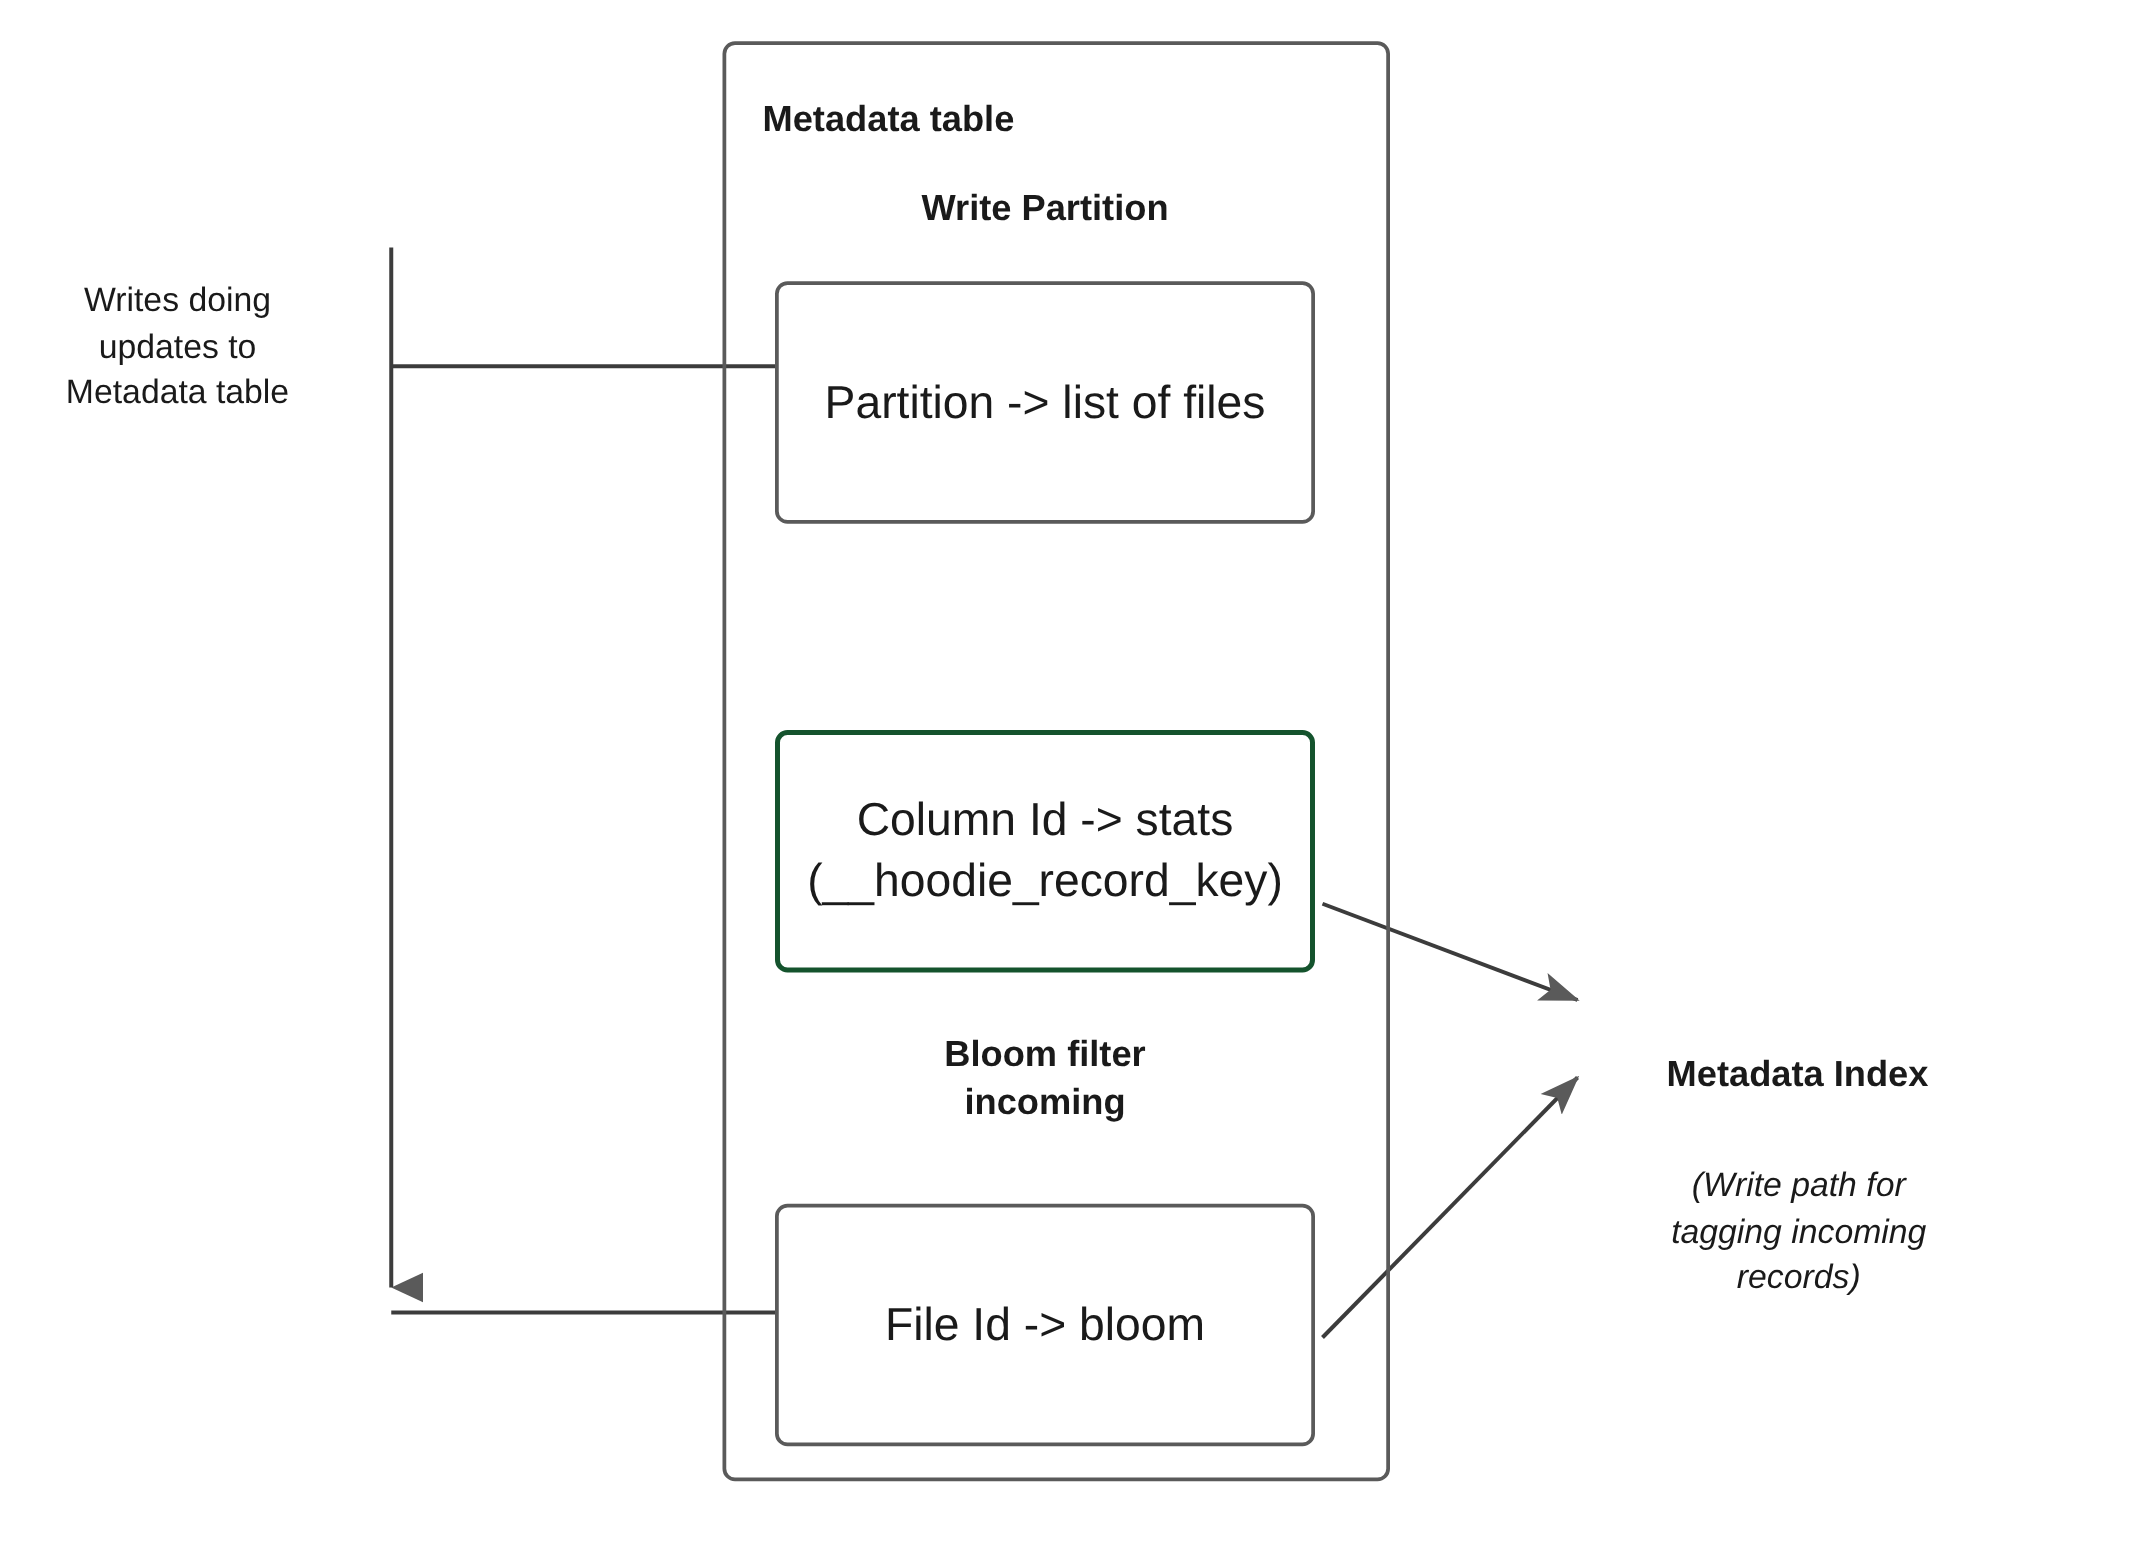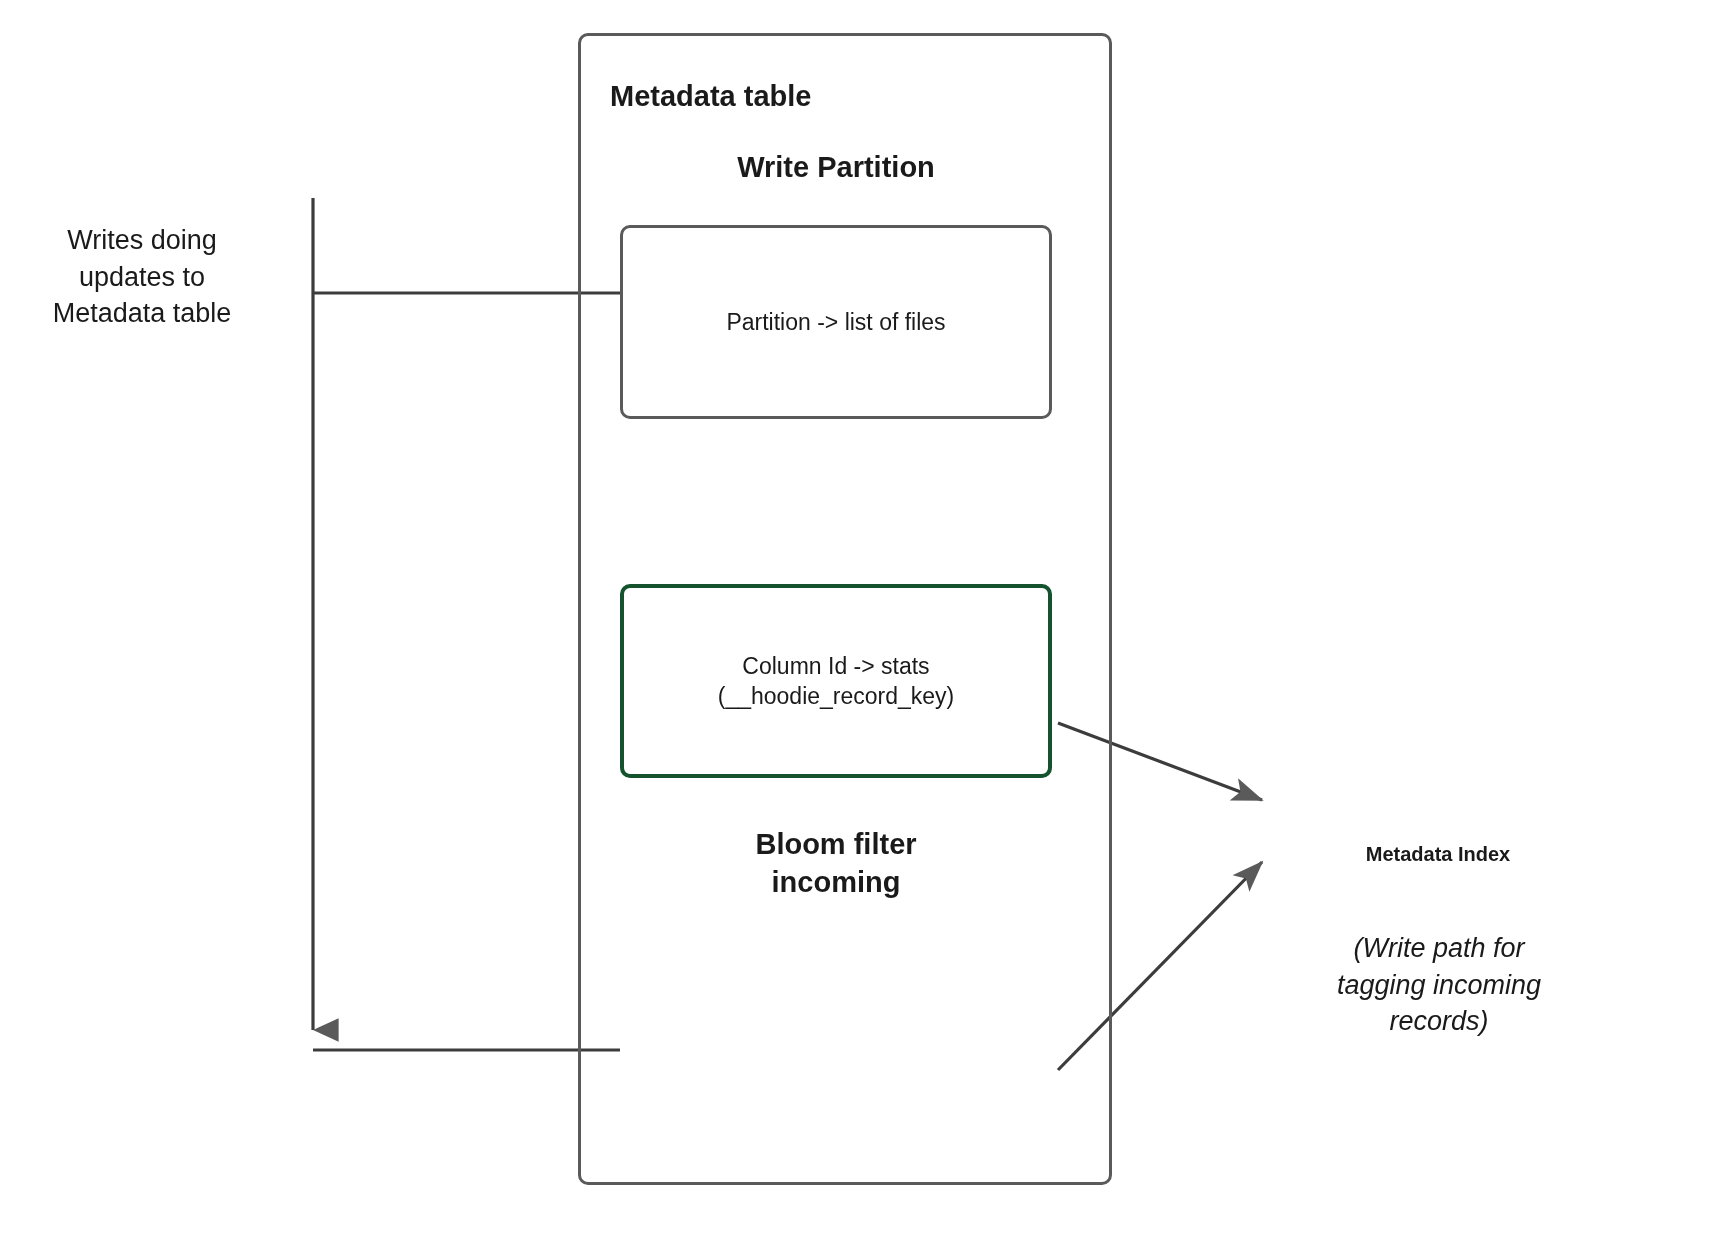--- a/index.html
+++ b/index.html
@@ -39,21 +39,21 @@
     border-radius: 10px;
     display: flex;
     align-items: center;
     justify-content: center;
     text-align: center;
   }
   .partition-box.emphasized {
     border: 4px solid #14532d;
   }
   .box-text {
-    font-size: 23px;
+    font-size: 37px;
     color: #1a1a1a;
     line-height: 1.32;
     white-space: pre-line;
   }
   .section-heading {
     position: absolute;
     font-size: 29px;
     font-weight: bold;
     color: #1a1a1a;
     text-align: center;
@@ -72,21 +72,21 @@
     position: absolute;
     font-size: 27px;
     color: #1a1a1a;
     text-align: center;
     line-height: 1.36;
     white-space: pre-line;
     margin-top: 44px;
   }
   .free-label.bold {
     font-weight: bold;
-    font-size: 20px;
+    font-size: 29px;
   }
 </style>
 </head>
 <body>
 
 <div id="canvas">
 
   <svg id="wires" viewBox="0 0 1718 1244" xmlns="http://www.w3.org/2000/svg">
     <defs>
       <marker id="arrowGray" markerWidth="11" markerHeight="11" refX="9.4" refY="4" orient="auto" markerUnits="strokeWidth">
@@ -131,20 +131,23 @@
 
 
   <div class="node partition-box emphasized" style="left:620px; top:584px; width:432px; height:194px;">
     <span class="box-text">Column Id  -&gt; stats
 (__hoodie_record_key)</span>
   </div>
 
   <div class="section-heading" style="left:620px; top:825px; width:432px;">Bloom filter
 incoming</div>
 
+  <div class="node partition-box" style="left:620px; top:963px; width:432px; height:194px;">
+    <span class="box-text">File Id -&gt; bloom</span>
+  </div>
 
   <div class="free-label bold" style="left:1288px; top:797px; width:300px;">Metadata Index</div>
 
   <div class="free-label" style="left:1298px; top:886px; width:282px;font-style:italic;">(Write path for
 tagging incoming
 records)</div>
 
 </div>
 
 </body></html>

